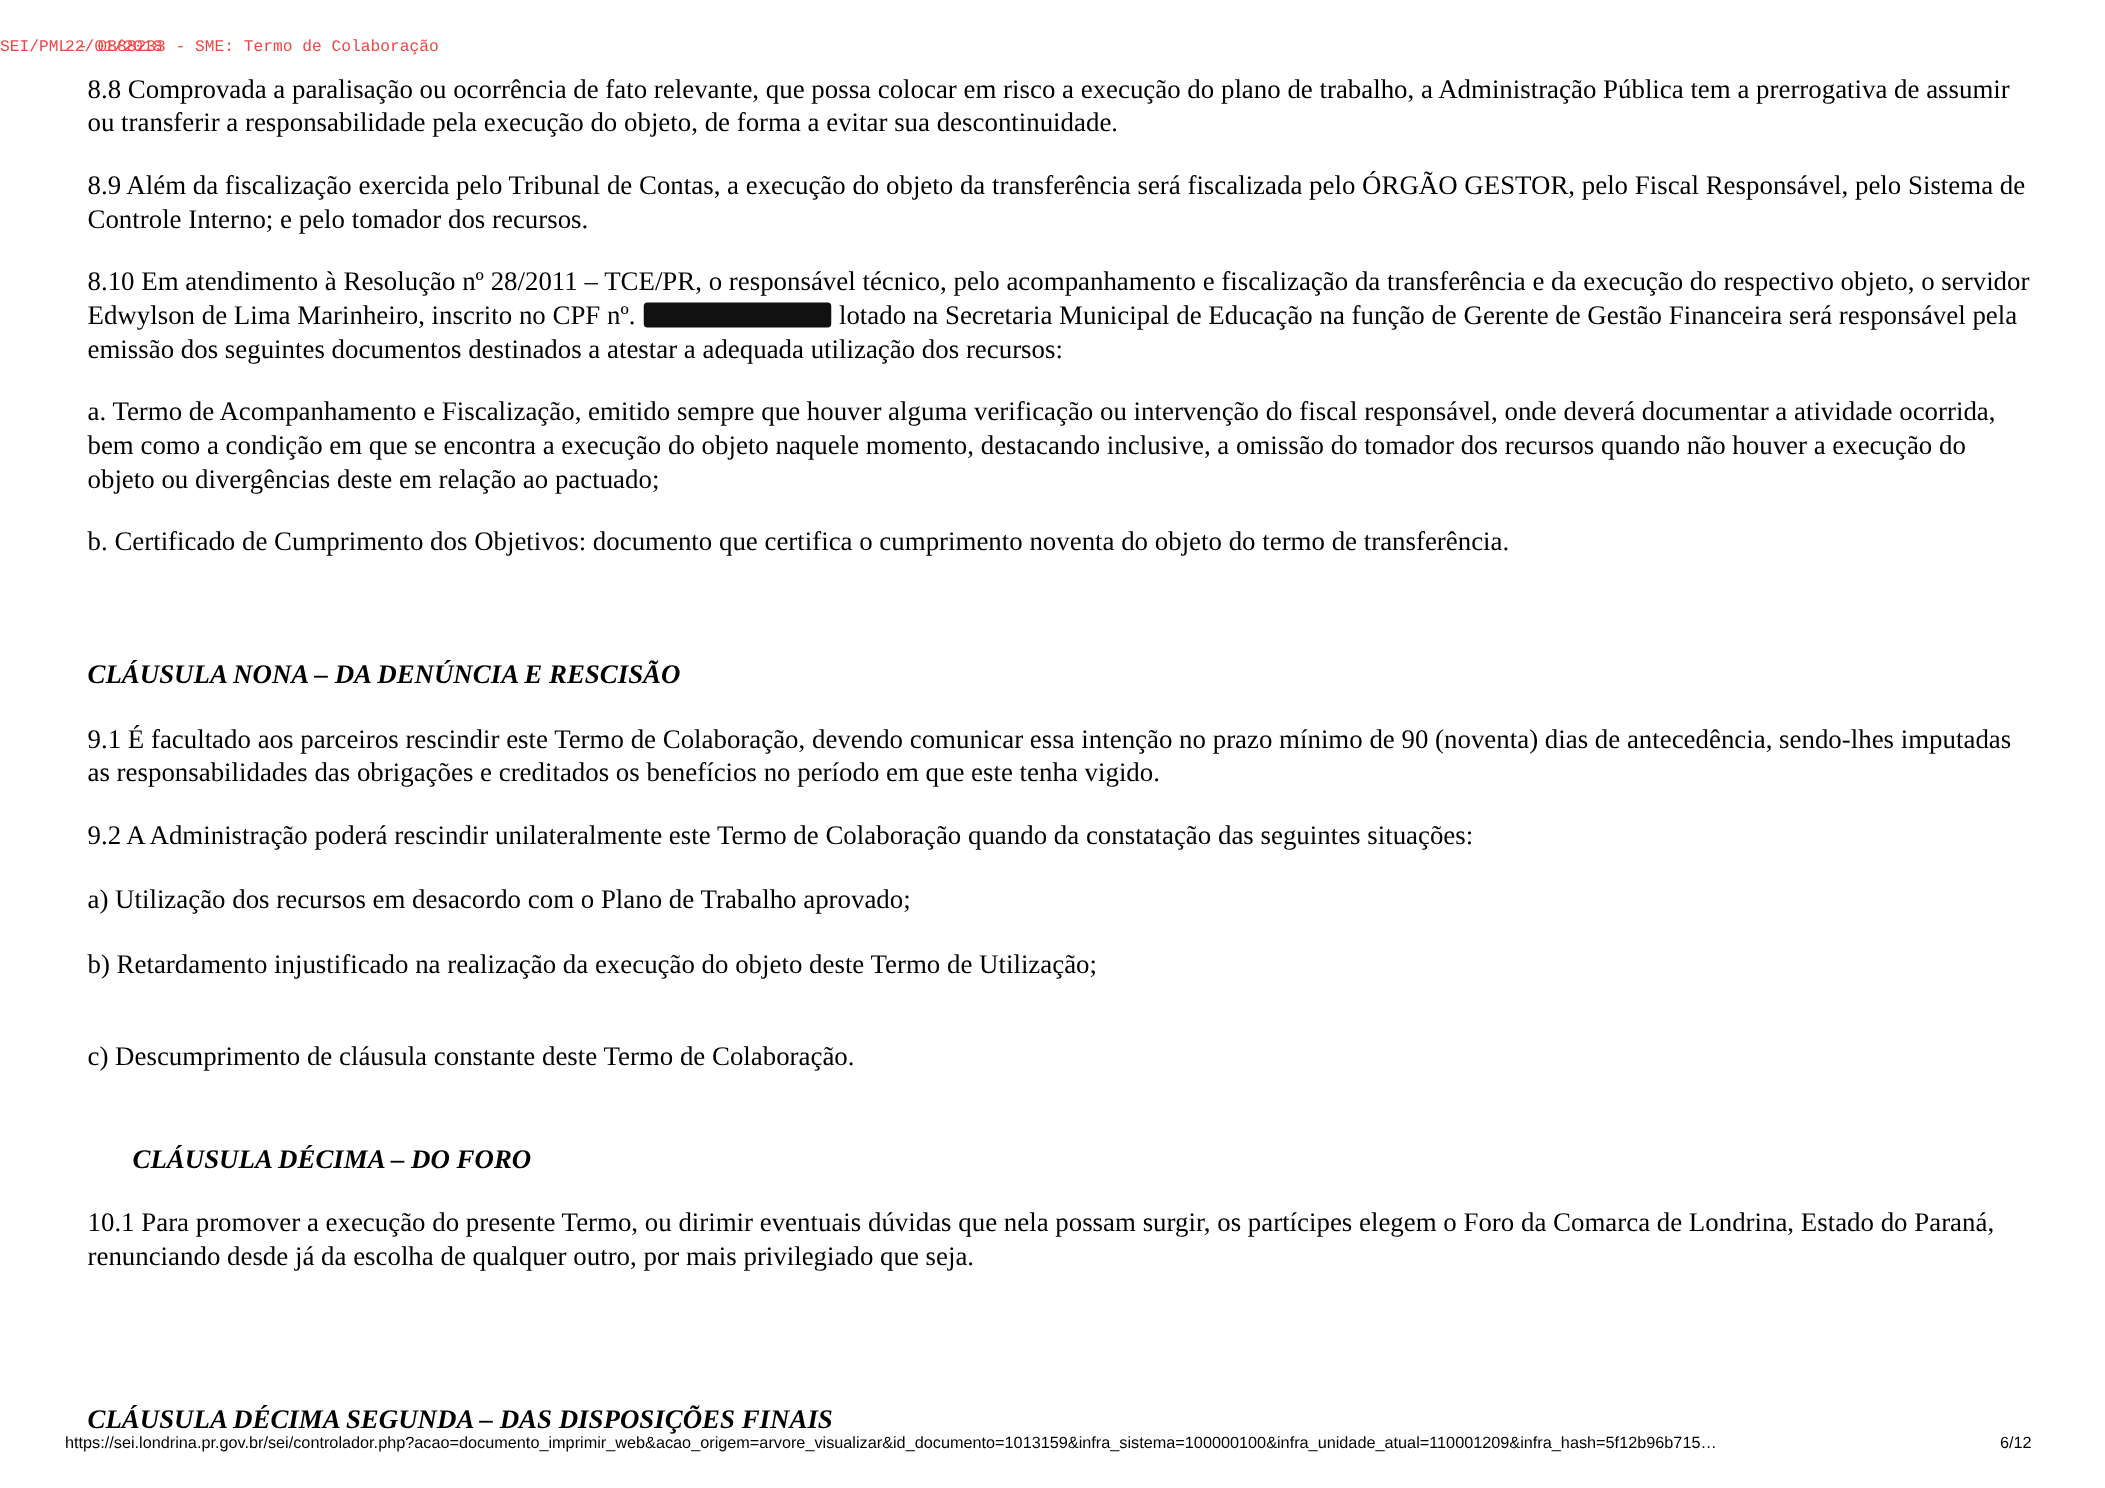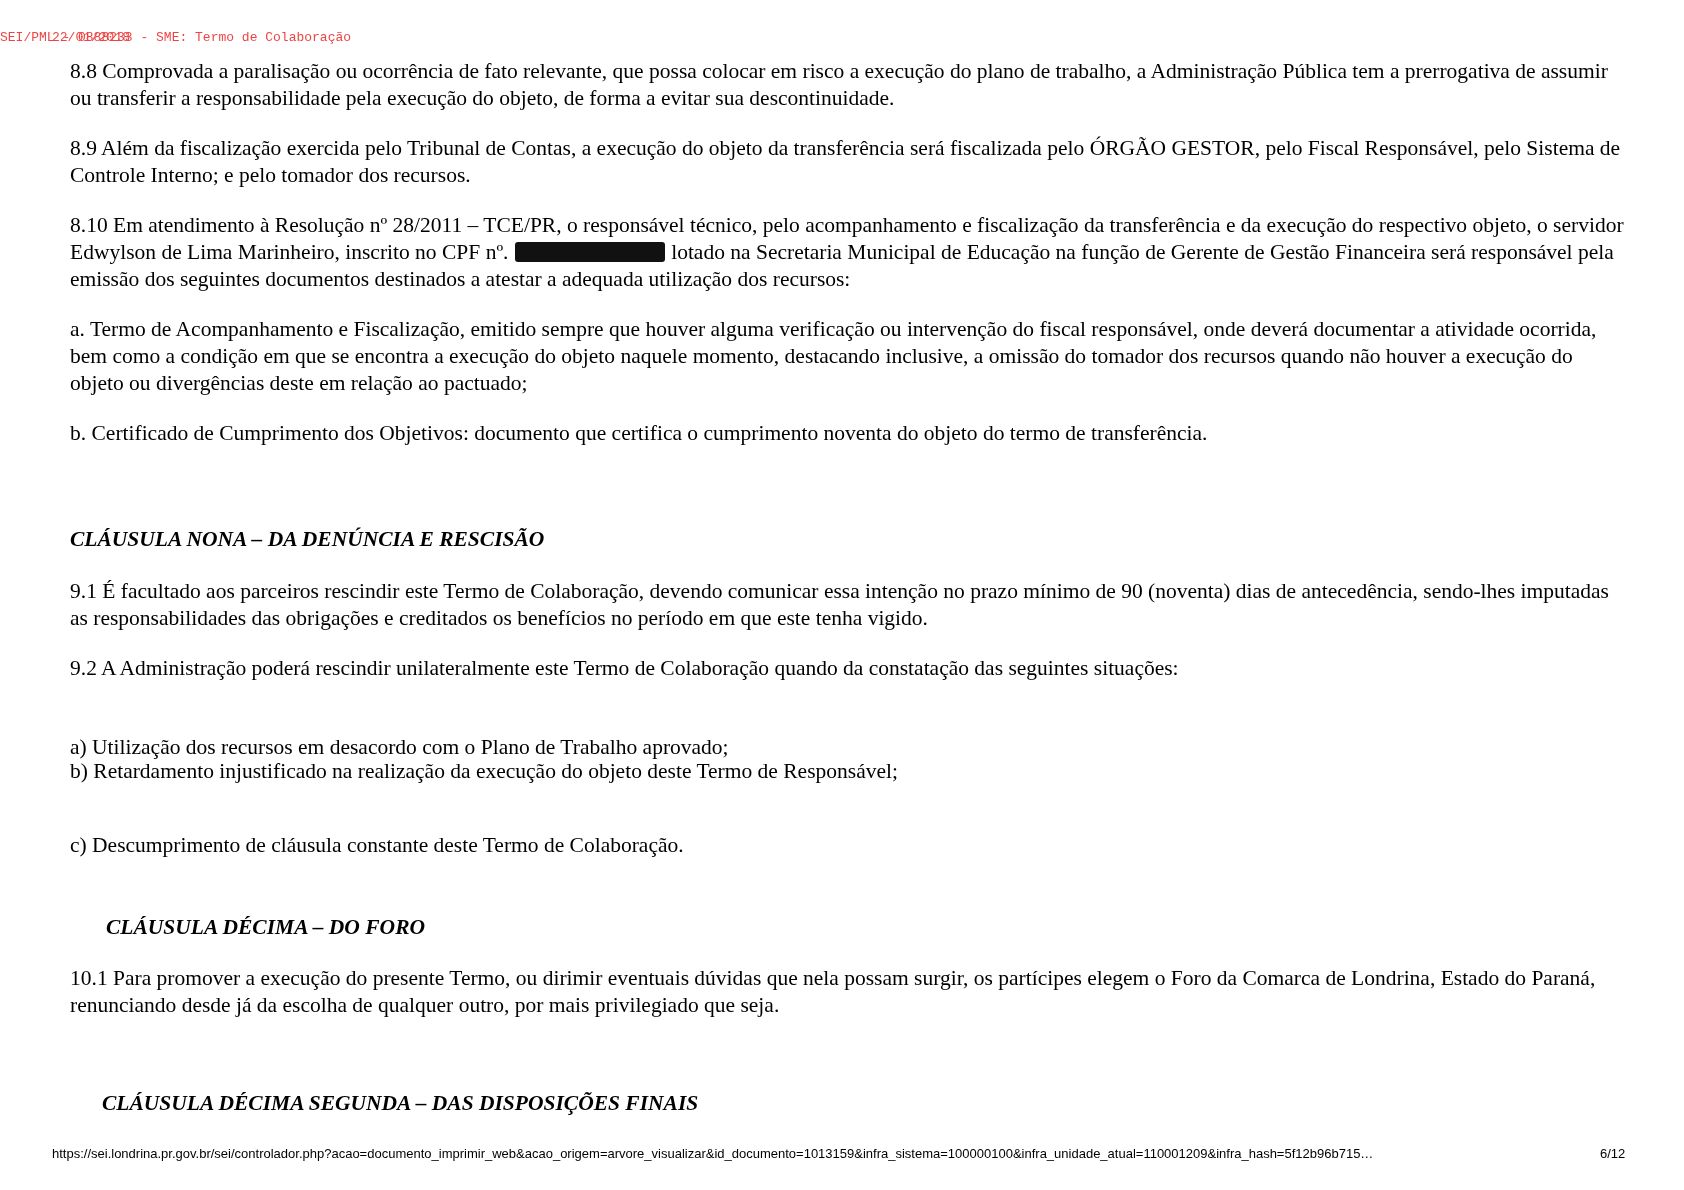--- a/index.html
+++ b/index.html
@@ -100,24 +100,24 @@
 
 <div class="content">
   <p style="top:0px;">8.8  Comprovada a paralisação ou ocorrência de fato relevante, que possa colocar em risco a execução do plano de trabalho, a Administração Pública tem a prerrogativa de assumir ou transferir a responsabilidade pela execução do objeto, de forma a evitar sua descontinuidade.</p>
   <p style="top:77px;">8.9  Além da fiscalização exercida pelo Tribunal de Contas, a execução do objeto da transferência será fiscalizada pelo ÓRGÃO GESTOR, pelo Fiscal Responsável, pelo Sistema de Controle Interno; e pelo tomador dos recursos.</p>
   <p style="top:154px;"><span>8.10  Em atendimento à Resolução nº 28/2011 – TCE/PR, o responsável técnico, pelo acompanhamento e fiscalização da transferência e da execução do respectivo objeto, o servidor Edwylson de Lima Marinheiro, inscrito no CPF nº. </span><span class="redacted"></span><span> lotado na Secretaria Municipal de Educação na função de Gerente de Gestão Financeira será responsável pela emissão dos seguintes documentos destinados a atestar a adequada utilização dos recursos:</span></p>
   <p style="top:258px;">a. Termo de Acompanhamento e Fiscalização, emitido sempre que houver alguma verificação ou intervenção do fiscal responsável, onde deverá documentar a atividade ocorrida, bem como a condição em que se encontra a execução do objeto naquele momento, destacando inclusive, a omissão do tomador dos recursos quando não houver a execução do objeto ou divergências deste em relação ao pactuado;</p>
   <p style="top:362px;">b. Certificado de Cumprimento dos Objetivos: documento que certifica o cumprimento noventa do objeto do termo de transferência.</p>
   <h2 style="top:468px;">CLÁUSULA NONA – DA DENÚNCIA E RESCISÃO</h2>
   <p style="top:520px;">9.1  É facultado aos parceiros rescindir este Termo de Colaboração, devendo comunicar essa intenção no prazo mínimo de 90 (noventa) dias de antecedência, sendo-lhes imputadas as responsabilidades das obrigações e creditados os benefícios no período em que este tenha vigido.</p>
   <p style="top:597px;">9.2  A Administração poderá rescindir unilateralmente este Termo de Colaboração quando da constatação das seguintes situações:</p>
-  <p style="top:648px;margin-top:28px;">a) Utilização dos recursos em desacordo com o Plano de Trabalho aprovado;</p>
-  <p style="top:700px;">b) Retardamento injustificado na realização da execução do objeto deste Termo de Responsável;</p>
+  <p style="top:648px;">a) Utilização dos recursos em desacordo com o Plano de Trabalho aprovado;</p>
+  <p style="top:700px;">b) Retardamento injustificado na realização da execução do objeto deste Termo de Utilização;</p>
   <p style="top:774px;font-family:Liberation Serif, serif;">c) Descumprimento de cláusula constante deste Termo de Colaboração.</p>
   <h2 style="top:856px;margin-left:36px;">CLÁUSULA DÉCIMA – DO FORO</h2>
   <p style="top:907px;">10.1   Para promover a execução do presente Termo, ou dirimir eventuais dúvidas que nela possam surgir, os partícipes elegem o Foro da Comarca de Londrina, Estado do Paraná, renunciando desde já da escolha de qualquer outro, por mais privilegiado que seja.</p>
-  <h2 style="top:1032px;margin-left:32px;">CLÁUSULA DÉCIMA SEGUNDA – DAS DISPOSIÇÕES FINAIS</h2>
+  <h2 style="top:1064px;">CLÁUSULA DÉCIMA SEGUNDA – DAS DISPOSIÇÕES FINAIS</h2>
 </div>
 
 <div class="print-footer">
   <span class="url">https://sei.londrina.pr.gov.br/sei/controlador.php?acao=documento_imprimir_web&amp;acao_origem=arvore_visualizar&amp;id_documento=1013159&amp;infra_sistema=100000100&amp;infra_unidade_atual=110001209&amp;infra_hash=5f12b96b715…</span>
   <span class="page">6/12</span>
 </div>
 
 </body></html>

